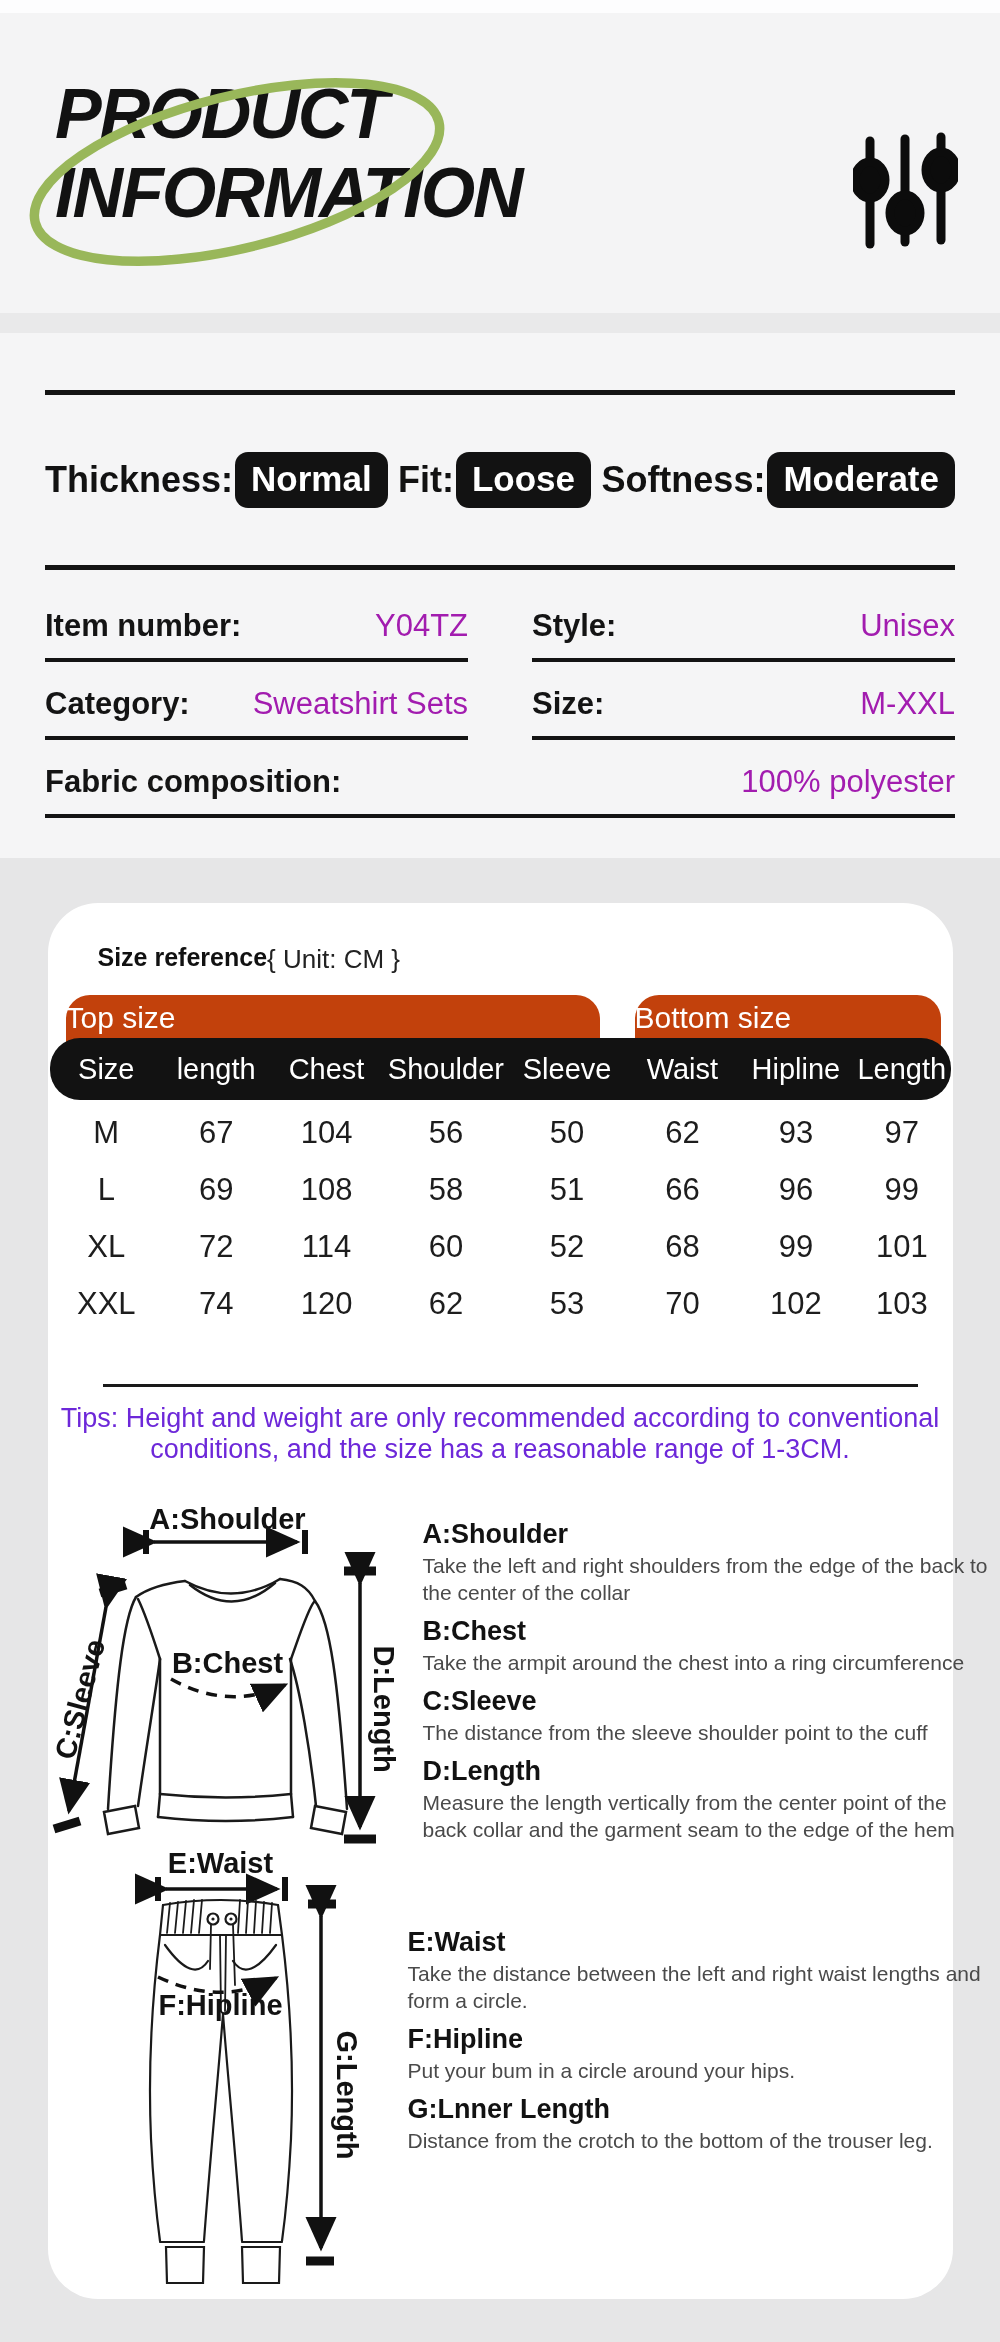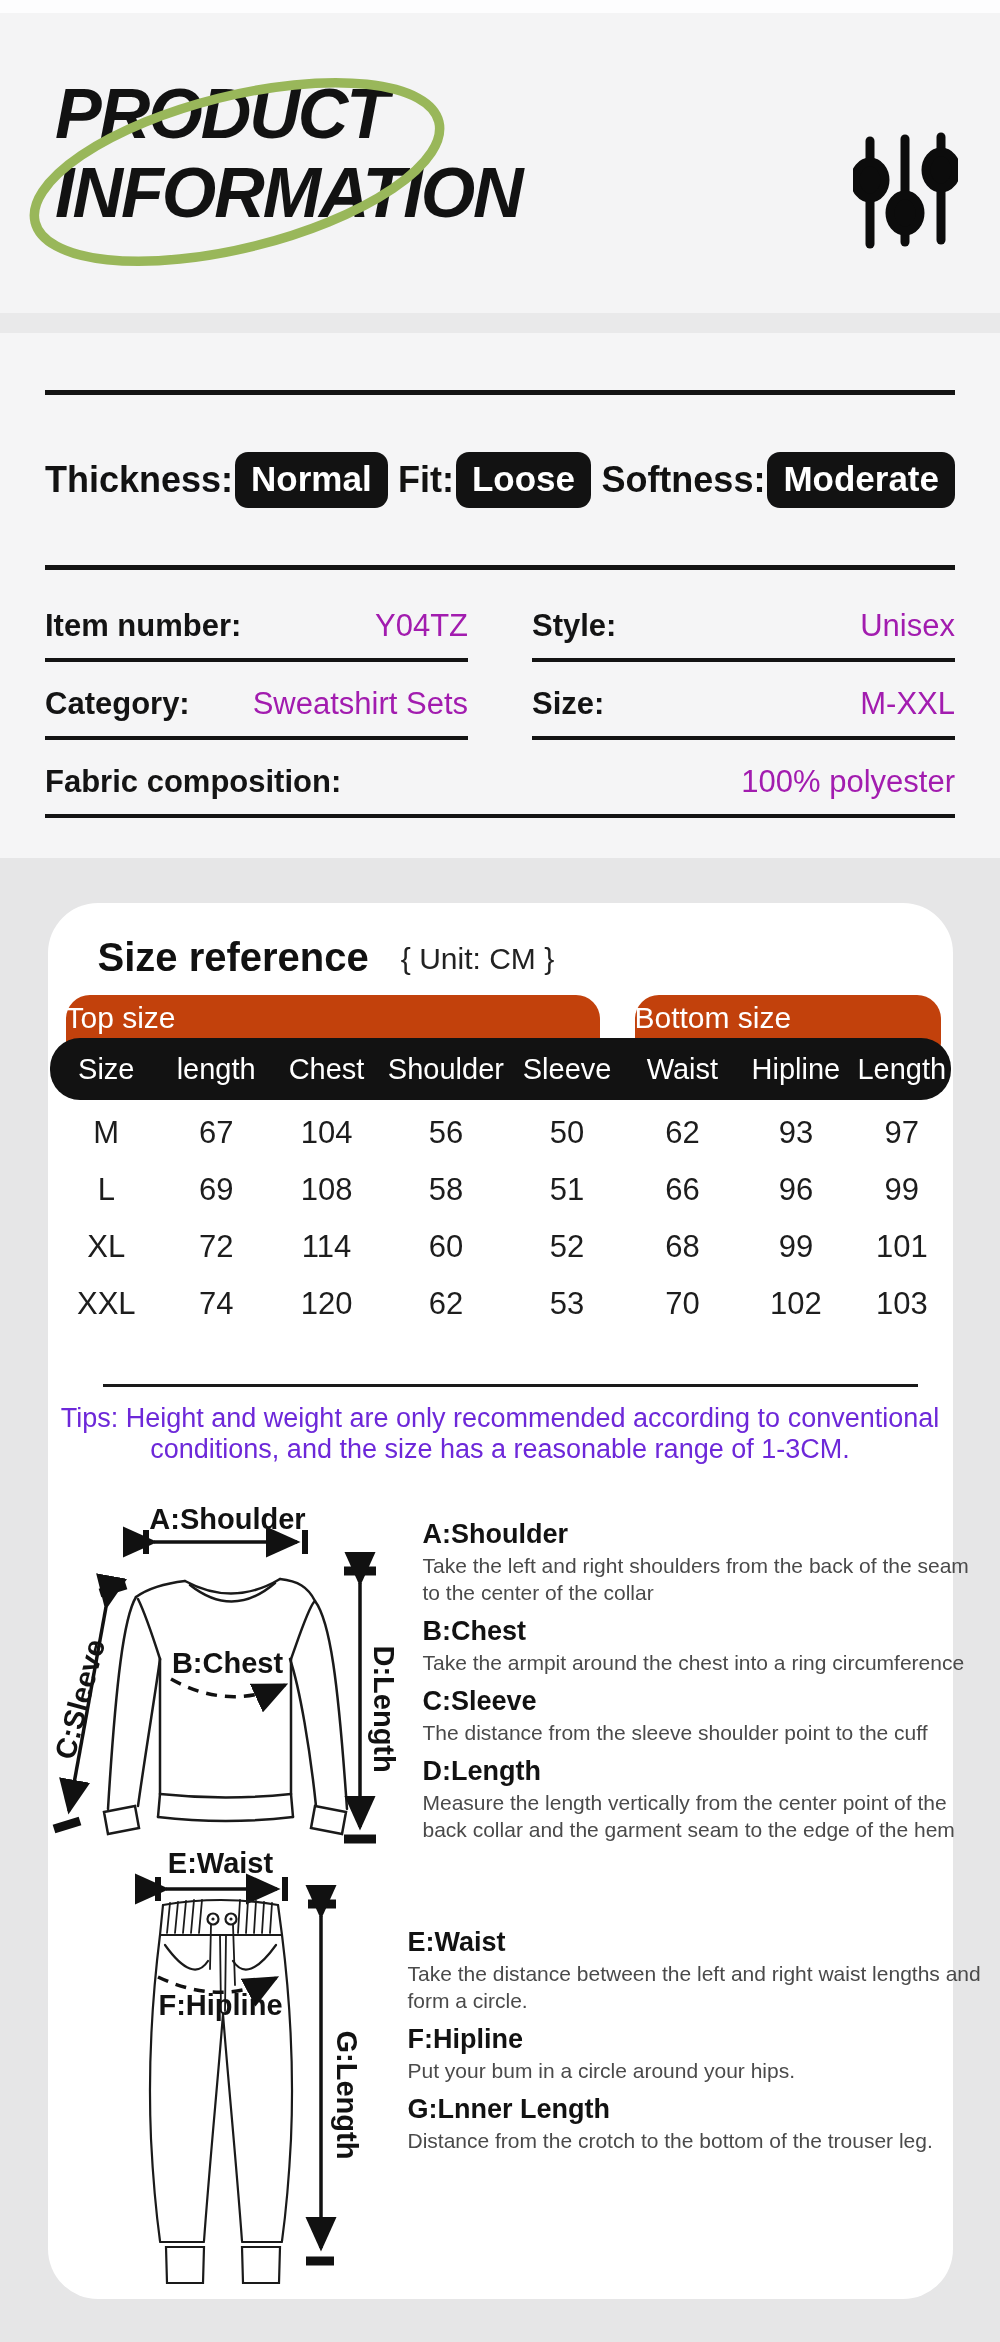--- a/index.html
+++ b/index.html
@@ -31,22 +31,22 @@
   .detail-row { display:flex; justify-content:space-between; align-items:baseline;
                 border-bottom:4px solid #141414; padding-bottom:14px; margin-bottom:24px; }
   .detail-row .dlabel { font-size:31px; font-weight:bold; white-space:nowrap; }
   .detail-row .dvalue { font-size:31px; font-weight:normal; color:#a21caf; white-space:nowrap; }
   .detail-full { grid-column:1 / -1; }
 
   
   .size-section { padding:45px 0 43px; background:#e6e6e7; }
   .card { width:905px; margin:0 auto; background:#ffffff; border-radius:50px; padding:30px 0 10px; }
   .card-title-row { margin-left:50px; height:48px; display:flex; align-items:center; }
-  .card-title { font-size:40px; font-weight:bold; color:#111; }
-  .unit { font-size:30px; color:#222; margin-left:32px; margin-top:4px; }
+  .card-title { font-size:25px; font-weight:bold; color:#111; }
+  .unit { font-size:26px; color:#222; margin-top:4px; }
 
   .size-table { margin:14px 2px 0; }
   .tab-row { position:relative; height:43px; z-index:0; }
   .tab { position:absolute; top:0; height:72px; background:#c2410c; color:#fff;
          font-size:30px; text-align:left; line-height:46px; border-radius:24px; }
   .tab-top { left:16px; width:534px; }
   .tab-bottom { left:585px; width:306px; }
   .thead { position:relative; z-index:1; height:62px; background:#121212; border-radius:30px;
            display:grid; grid-template-columns:12.6% 11.8% 12.7% 13.8% 13.1% 12.5% 12.7% 10.8%;
            align-items:center; }
@@ -268,21 +268,21 @@
             <line x1="312" y1="84" x2="312" y2="328" stroke-width="3.5" marker-start="url(#ah)" marker-end="url(#ah)"></line>
           </g>
         </svg>
         <div class="dlab" style="left:100px; top:4px; width:160px;">A:Shoulder</div>
         <div class="dlab" style="left:110px; top:148px; width:140px;">B:Chest</div>
         <div class="dlab rot-ccw" style="left:-28px; top:185px; width:120px;">C:Sleeve</div>
         <div class="dlab rot-cw" style="left:275px; top:190px; width:120px;">D:Length</div>
         <div class="guide-col" id="guide-top-col">
             <div class="guide-item">
               <div class="guide-term">A:Shoulder</div>
-              <div class="guide-desc">Take the left and right shoulders from the back of the seam to the center of the collar</div>
+              <div class="guide-desc">Take the left and right shoulders from the edge of the back to the center of the collar</div>
             </div>
             <div class="guide-item">
               <div class="guide-term">B:Chest</div>
               <div class="guide-desc">Take the armpit around the chest into a ring circumference</div>
             </div>
             <div class="guide-item">
               <div class="guide-term">C:Sleeve</div>
               <div class="guide-desc">The distance from the sleeve shoulder point to the cuff</div>
             </div>
             <div class="guide-item">

